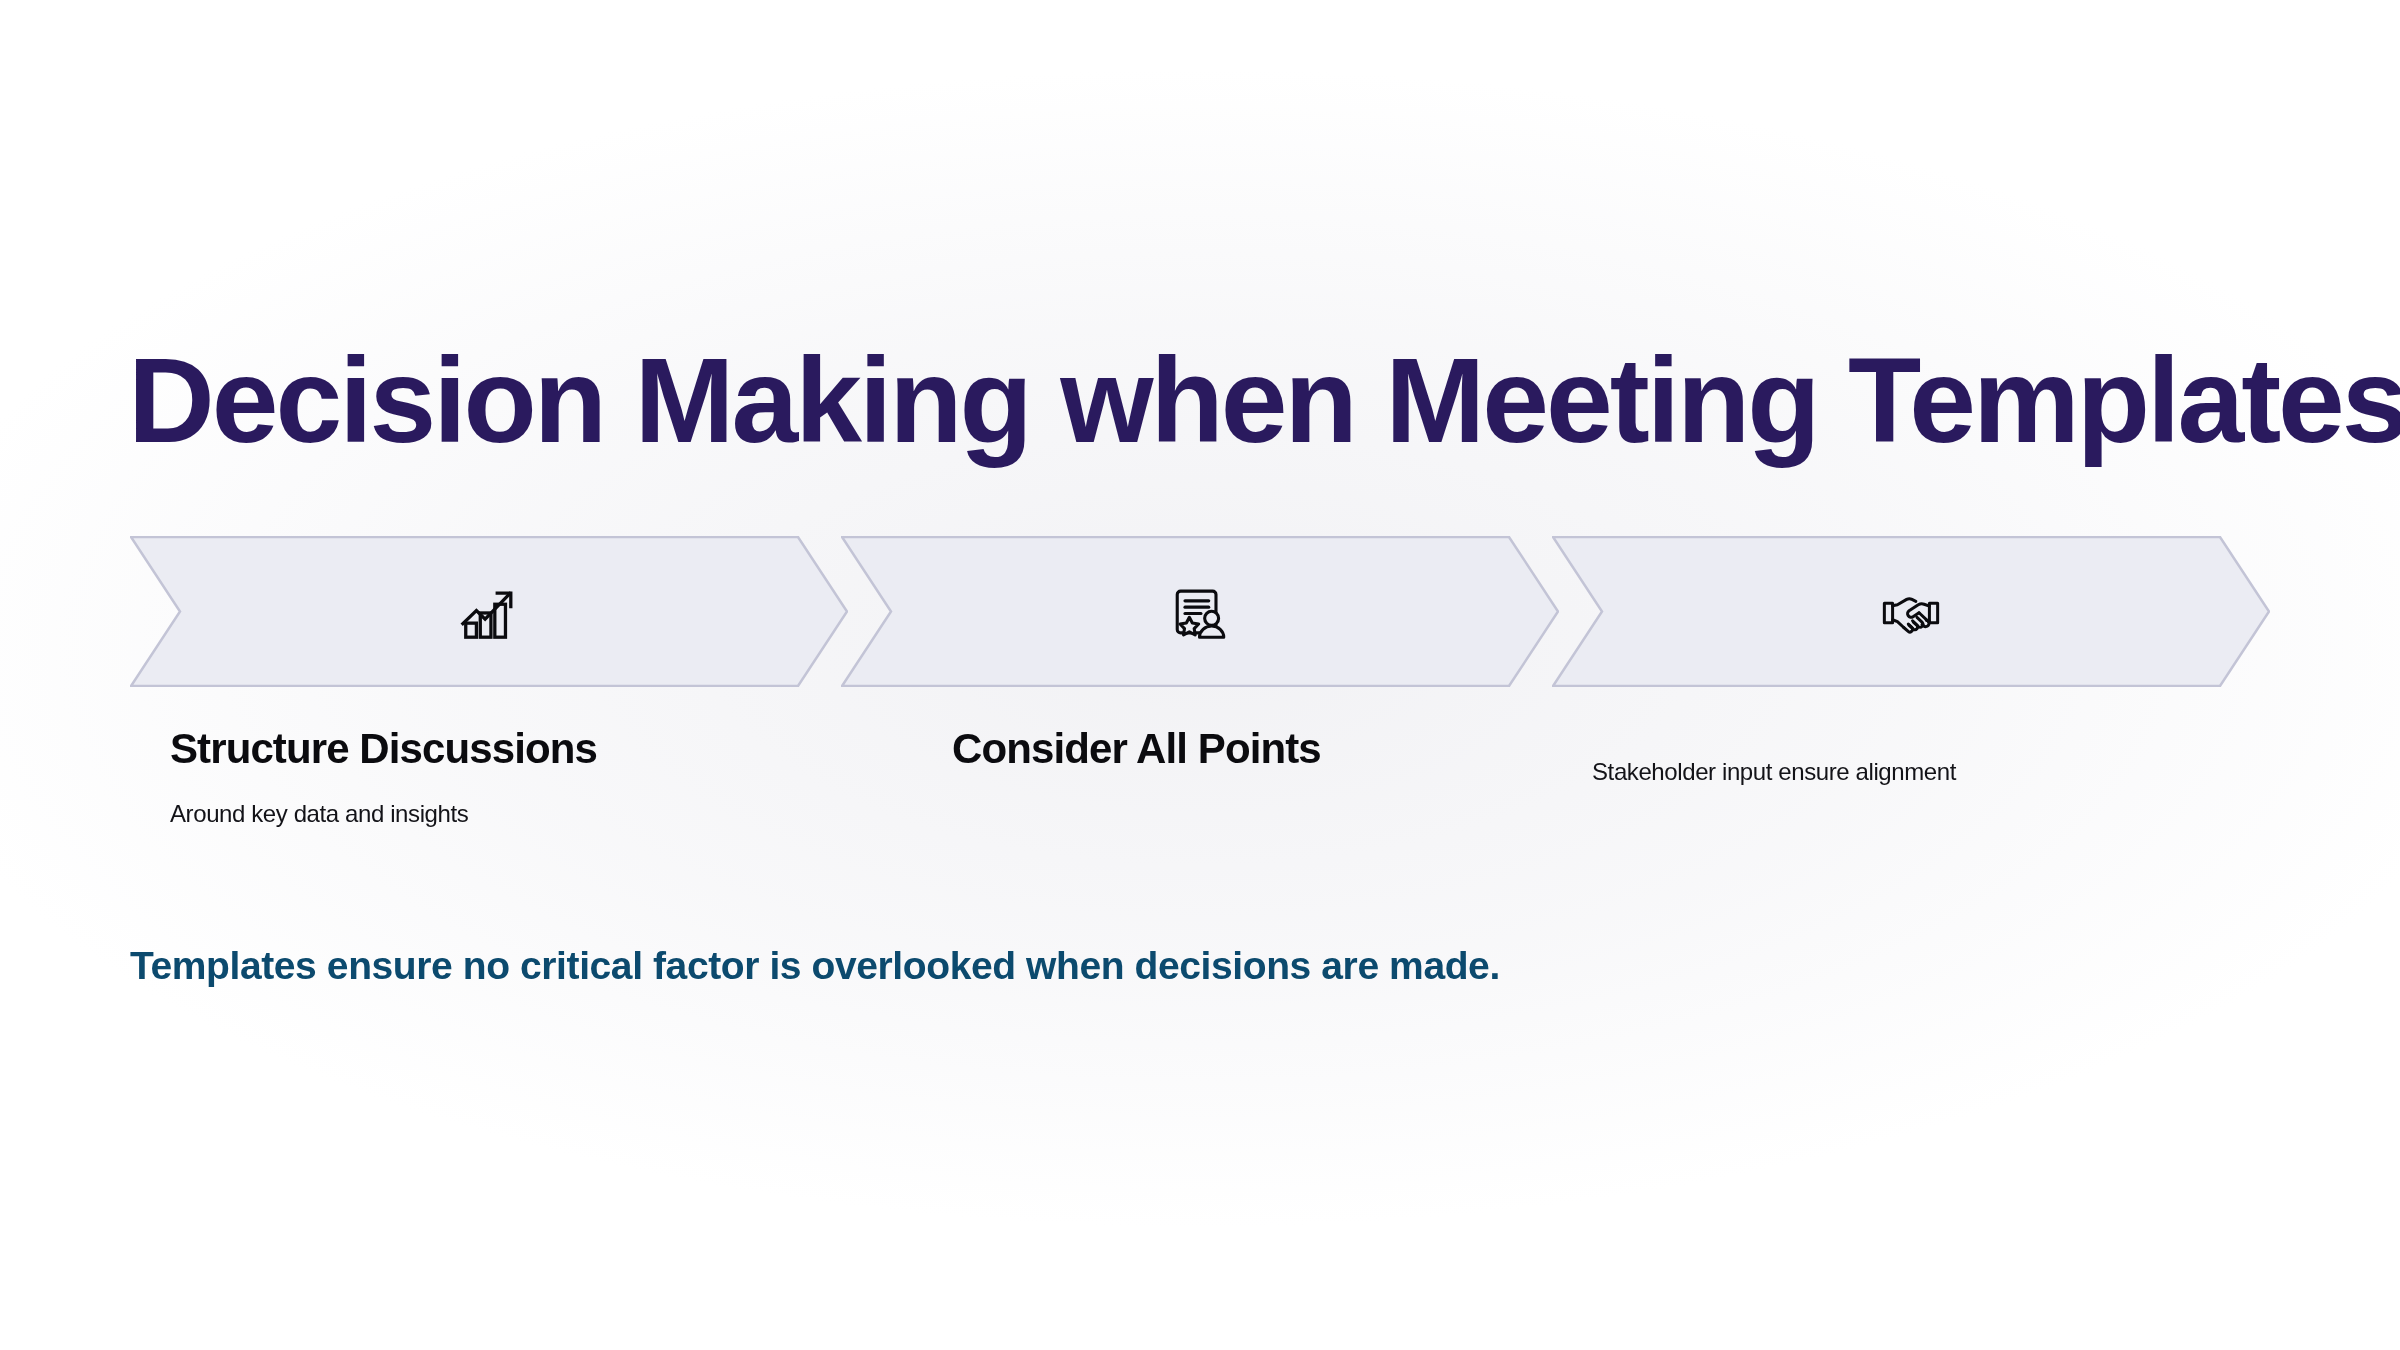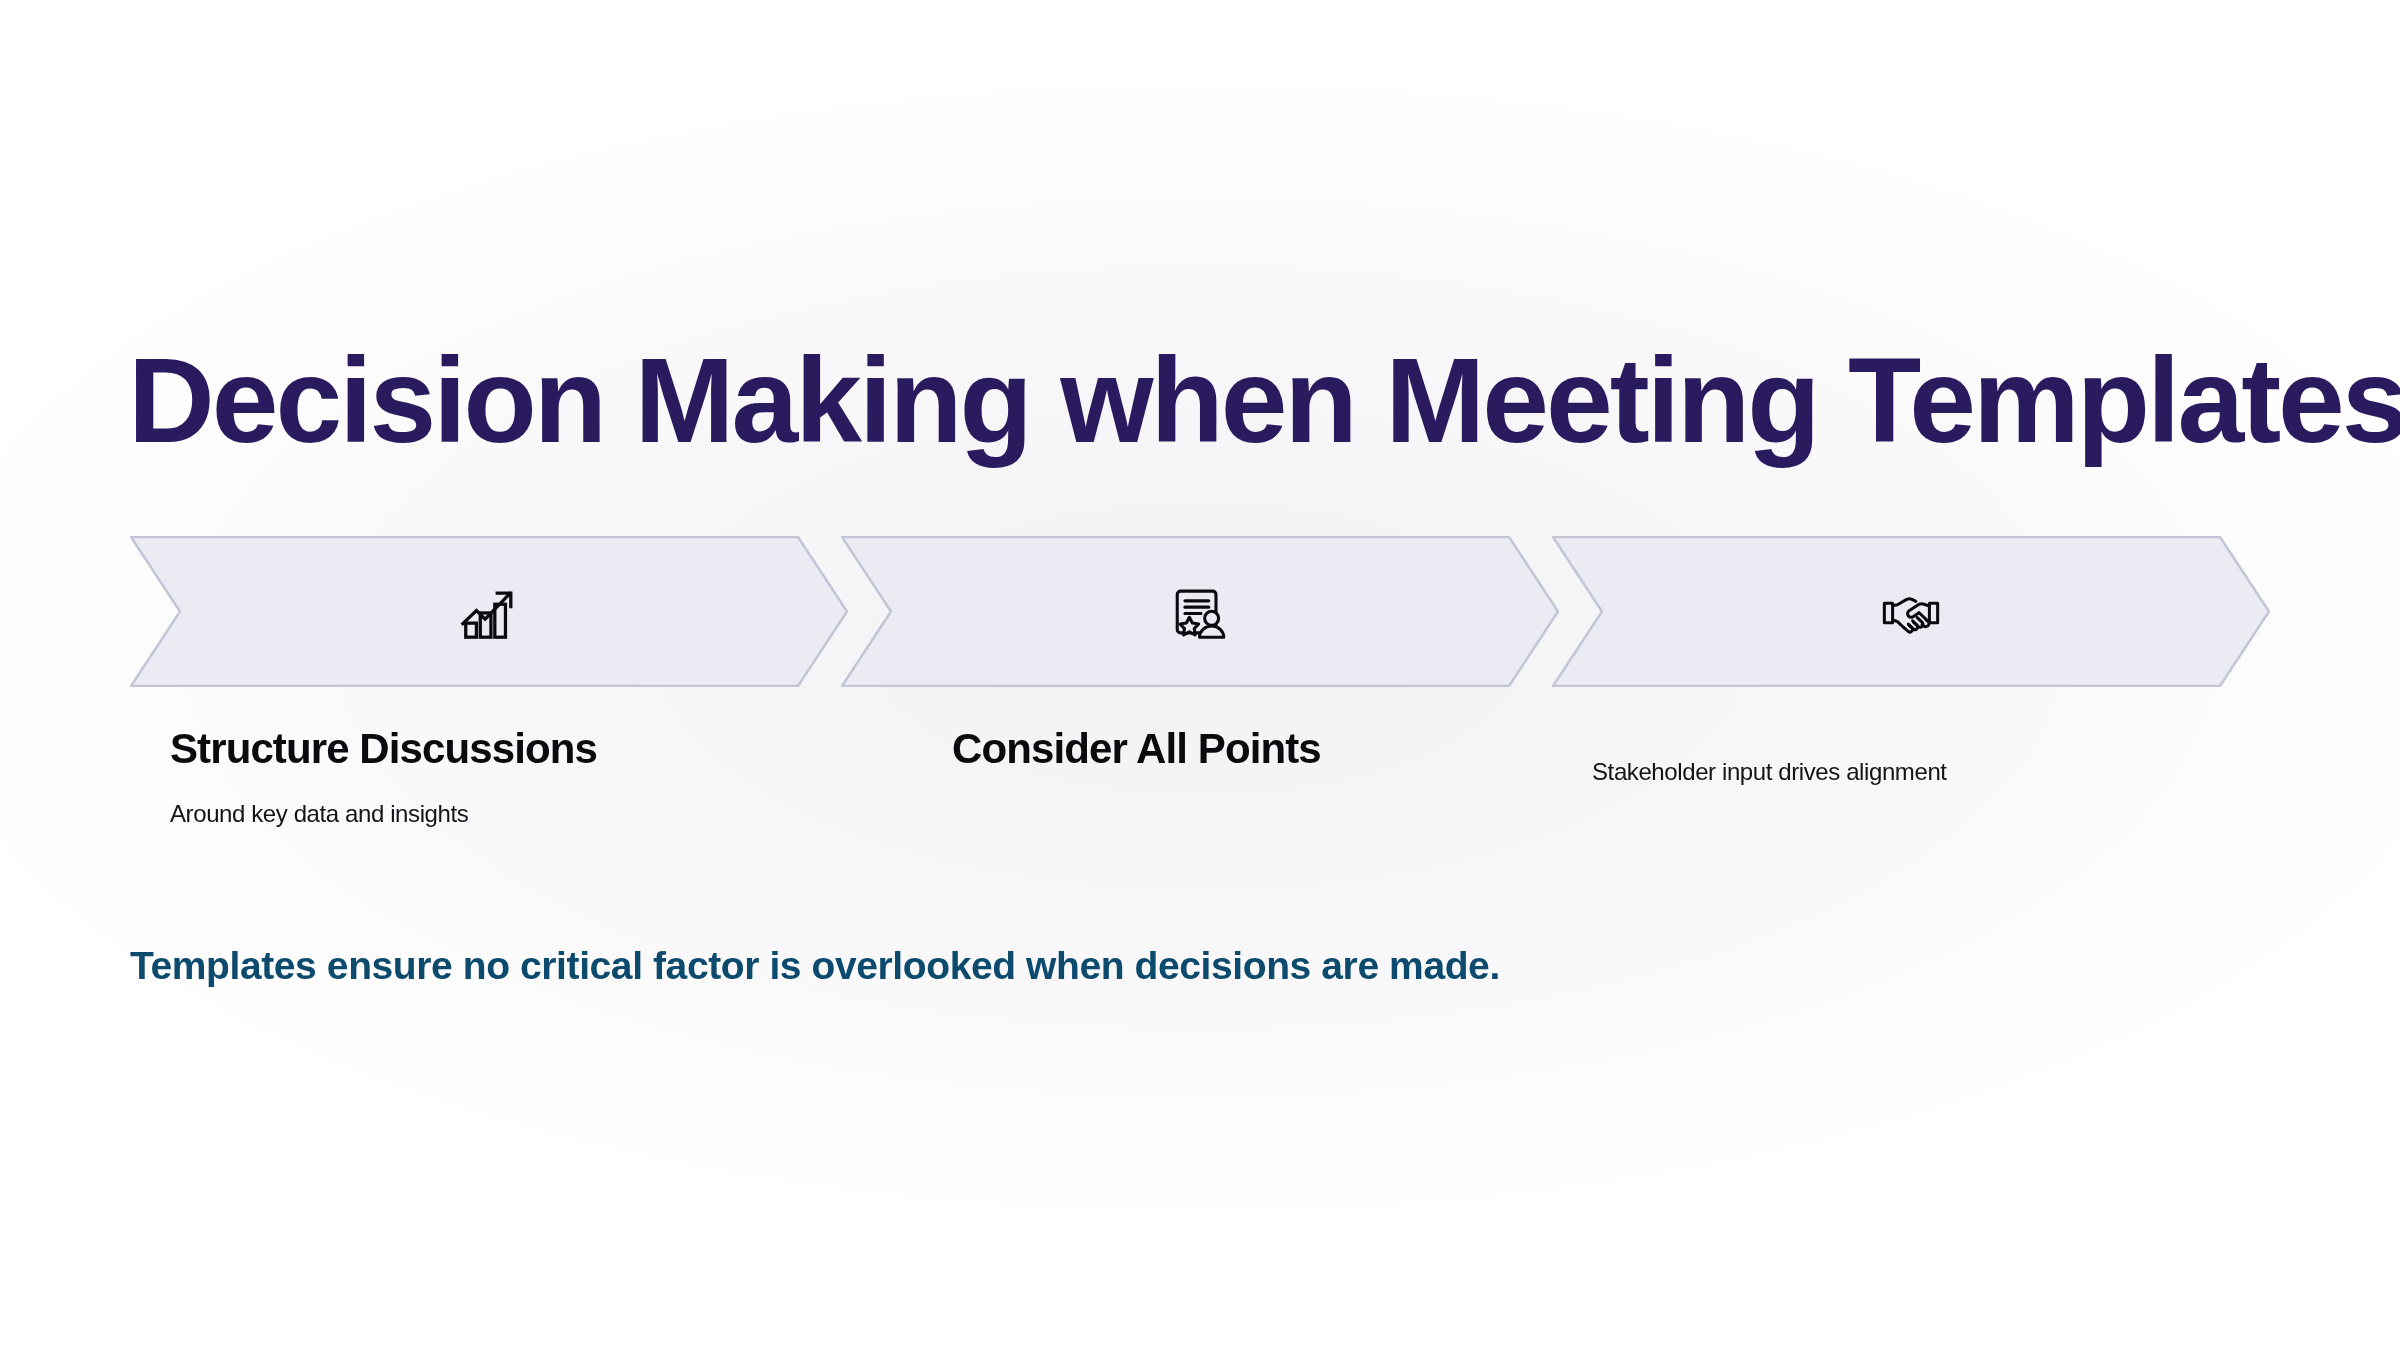--- a/index.html
+++ b/index.html
@@ -209,20 +209,20 @@
     <div class="step-text" style="left:170px;">
       <div class="step-heading">Structure Discussions</div>
       <div class="step-sub">Around key data and insights</div>
     </div>
 
     <div class="step-text" style="left:928px;margin-left:24px;">
       <div class="step-heading">Consider All Points</div>
     </div>
 
     <div class="step-text" style="left:1592px;">
-      <div class="step-sub">Stakeholder input drives alignment</div>
+      <div class="step-sub">Stakeholder input ensure alignment</div>
     </div>
 
   </div>
 
   <div id="footer-note">Templates ensure no critical factor is overlooked when decisions are made.</div>
 
 </div>
 
 </body></html>

